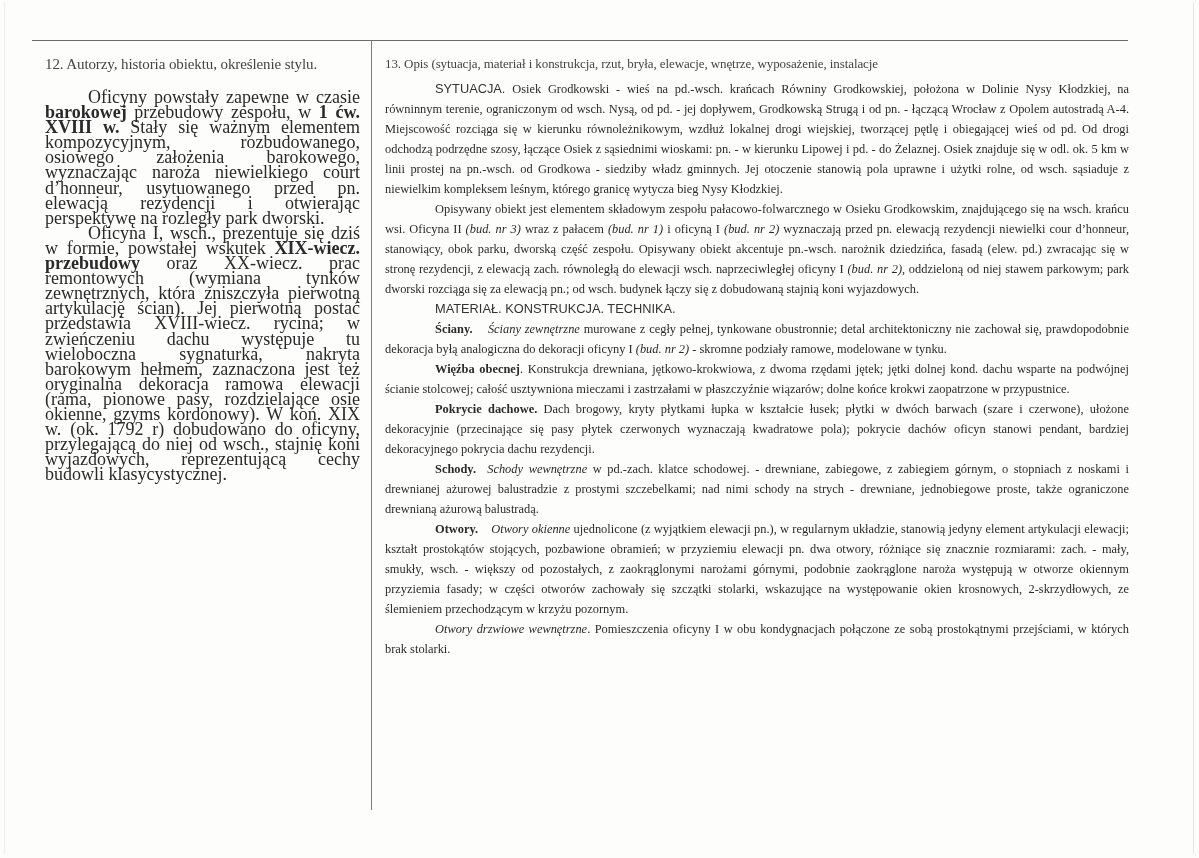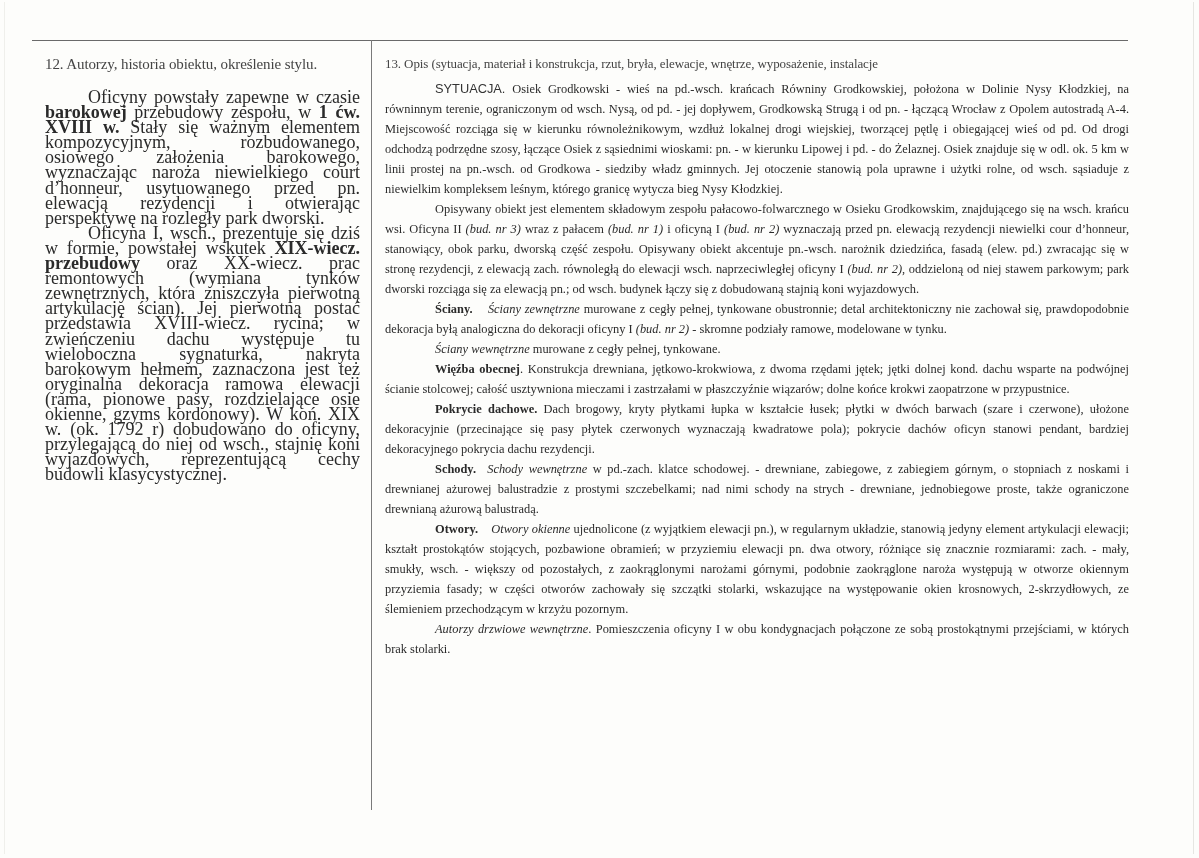--- a/index.html
+++ b/index.html
@@ -59,22 +59,22 @@
     <p><span>Oficyna I, wsch., prezentuje się dziś w formie, powstałej wskutek </span><b>XIX-wiecz. przebudowy</b><span> oraz XX-wiecz. prac remontowych (wymiana tynków zewnętrznych, która zniszczyła pierwotną artykulację ścian). Jej pierwotną postać przedstawia XVIII-wiecz. rycina; w zwieńczeniu dachu występuje tu wieloboczna sygnaturka, nakryta barokowym hełmem, zaznaczona jest też oryginalna dekoracja ramowa elewacji (rama, pionowe pasy, rozdzielające osie okienne, gzyms kordonowy). W koń. XIX w. (ok. 1792 r) dobudowano do oficyny, przylegającą do niej od wsch., stajnię koni wyjazdowych, reprezentującą cechy budowli klasycystycznej.</span></p>
   </div>
 </div>
 
 <div class="right-col">
   <div class="field-label">13. Opis (sytuacja, materiał i konstrukcja, rzut, bryła, elewacje, wnętrze, wyposażenie, instalacje</div>
   <div class="right-text">
     <p><span class="heading">SYTUACJA.</span><span> Osiek Grodkowski - wieś na pd.-wsch. krańcach Równiny Grodkowskiej, położona w Dolinie Nysy Kłodzkiej, na równinnym terenie, ograniczonym od wsch. Nysą, od pd. - jej dopływem, Grodkowską Strugą i od pn. - łączącą Wrocław z Opolem autostradą A-4. Miejscowość rozciąga się w kierunku równoleżnikowym, wzdłuż lokalnej drogi wiejskiej, tworzącej pętlę i obiegającej wieś od pd. Od drogi odchodzą podrzędne szosy, łączące Osiek z sąsiednimi wioskami: pn. - w kierunku Lipowej i pd. - do Żelaznej. Osiek znajduje się w odl. ok. 5 km w linii prostej na pn.-wsch. od Grodkowa - siedziby władz gminnych. Jej otoczenie stanowią pola uprawne i użytki rolne, od wsch. sąsiaduje z niewielkim kompleksem leśnym, którego granicę wytycza bieg Nysy Kłodzkiej.</span></p>
     <p><span>Opisywany obiekt jest elementem składowym zespołu pałacowo-folwarcznego w Osieku Grodkowskim, znajdującego się na wsch. krańcu wsi. Oficyna II </span><i>(bud. nr 3)</i><span> wraz z pałacem </span><i>(bud. nr 1)</i><span> i oficyną I </span><i>(bud. nr 2)</i><span> wyznaczają przed pn. elewacją rezydencji niewielki cour d’honneur,  stanowiący, obok parku, dworską część zespołu. Opisywany obiekt akcentuje pn.-wsch. narożnik dziedzińca, fasadą (elew. pd.) zwracając się w stronę rezydencji, z elewacją zach. równoległą do elewacji wsch. naprzeciwległej oficyny I </span><i>(bud. nr 2)</i><span>, oddzieloną od niej stawem parkowym; park dworski rozciąga się za elewacją pn.; od wsch. budynek łączy się z dobudowaną stajnią koni wyjazdowych.</span></p>
 
+    <p class="section-head"><span class="heading">MATERIAŁ. KONSTRUKCJA. TECHNIKA.</span></p>
 
     <p><span class="bi">Ściany.</span>&nbsp;&nbsp;&nbsp;&nbsp;<i>Ściany zewnętrzne</i><span> murowane z cegły pełnej, tynkowane obustronnie; detal architektoniczny nie zachował się, prawdopodobnie dekoracja byłą analogiczna do dekoracji oficyny I </span><i>(bud. nr 2)</i><span> - skromne podziały ramowe, modelowane w tynku.</span></p>
-    <p><i>Ściany wewnętrzne</i><span> murowane z cegły pełnej, tynkowane.</span></p>
     <p><span class="bi">Więźba obecnej</span><span>.  Konstrukcja drewniana, jętkowo-krokwiowa, z dwoma rzędami jętek; jętki dolnej kond. dachu wsparte na podwójnej ścianie stolcowej; całość usztywniona mieczami i zastrzałami w płaszczyźnie wiązarów; dolne końce krokwi zaopatrzone w przypustnice.</span></p>
     <p><span class="bi">Pokrycie dachowe.</span><span> Dach brogowy, kryty płytkami łupka w kształcie łusek; płytki w dwóch barwach (szare i czerwone), ułożone dekoracyjnie (przecinające się pasy płytek czerwonych wyznaczają kwadratowe pola); pokrycie dachów oficyn stanowi pendant, bardziej dekoracyjnego pokrycia dachu rezydencji.</span></p>
     <p><span class="bi">Schody.</span>&nbsp;&nbsp;<i>Schody wewnętrzne</i><span> w pd.-zach. klatce schodowej. - drewniane, zabiegowe, z zabiegiem górnym, o stopniach z noskami i drewnianej ażurowej balustradzie z prostymi szczebelkami; nad nimi schody na strych - drewniane, jednobiegowe proste, także ograniczone drewnianą ażurową balustradą.</span></p>
     <p><span class="bi">Otwory.</span>&nbsp;&nbsp;&nbsp;&nbsp;<i>Otwory okienne</i><span> ujednolicone (z wyjątkiem elewacji pn.), w regularnym układzie, stanowią jedyny element artykulacji elewacji; kształt prostokątów stojących, pozbawione obramień; w przyziemiu elewacji pn. dwa otwory, różniące się znacznie rozmiarami: zach. - mały, smukły, wsch. - większy od pozostałych, z zaokrąglonymi narożami górnymi, podobnie zaokrąglone naroża występują w otworze okiennym przyziemia fasady; w części otworów zachowały się szczątki stolarki, wskazujące na występowanie okien krosnowych, 2-skrzydłowych, ze ślemieniem przechodzącym w krzyżu pozornym.</span></p>
-    <p><i>Autorzy drzwiowe wewnętrzne</i><span>.  Pomieszczenia oficyny I w obu kondygnacjach połączone ze sobą prostokątnymi przejściami, w których brak stolarki.</span></p>
+    <p><i>Otwory drzwiowe wewnętrzne</i><span>.  Pomieszczenia oficyny I w obu kondygnacjach połączone ze sobą prostokątnymi przejściami, w których brak stolarki.</span></p>
   </div>
 </div>
 
 </body></html>

